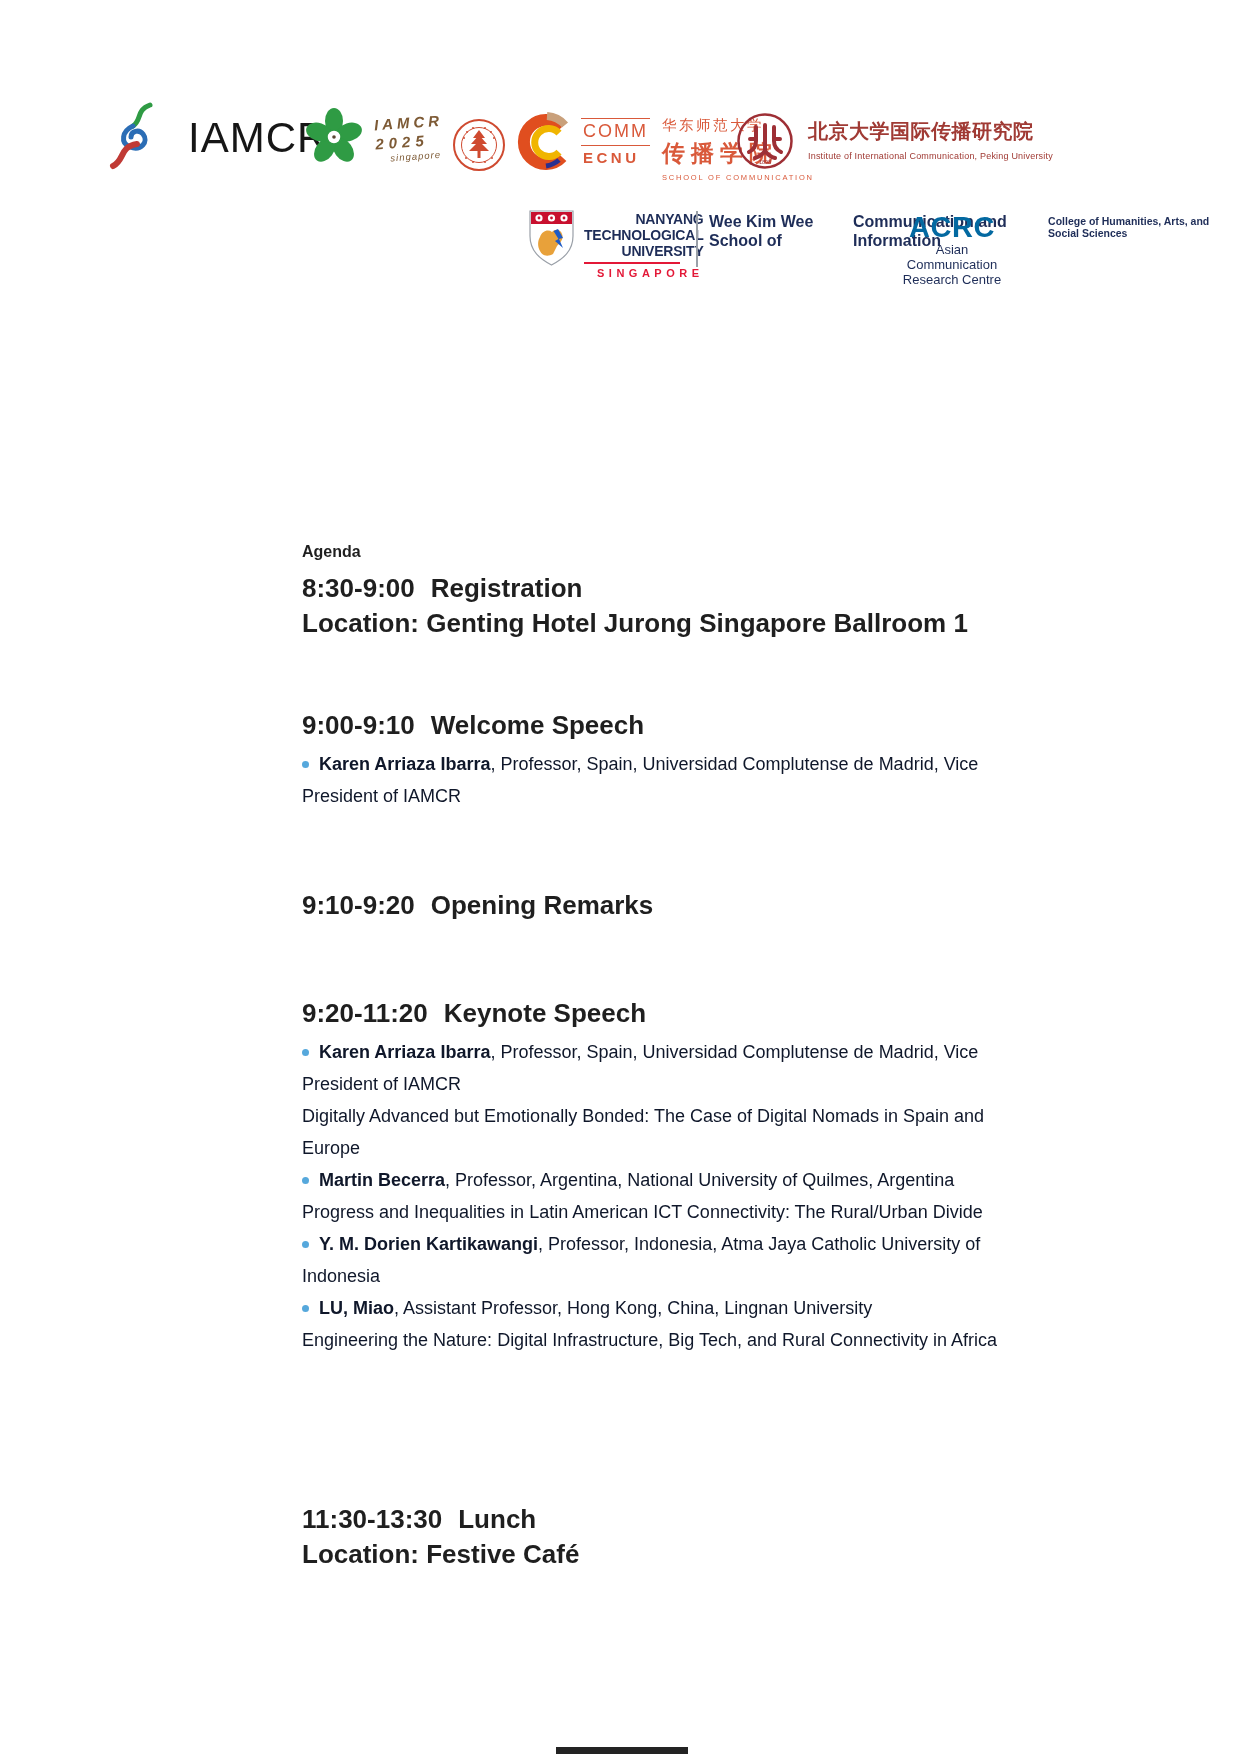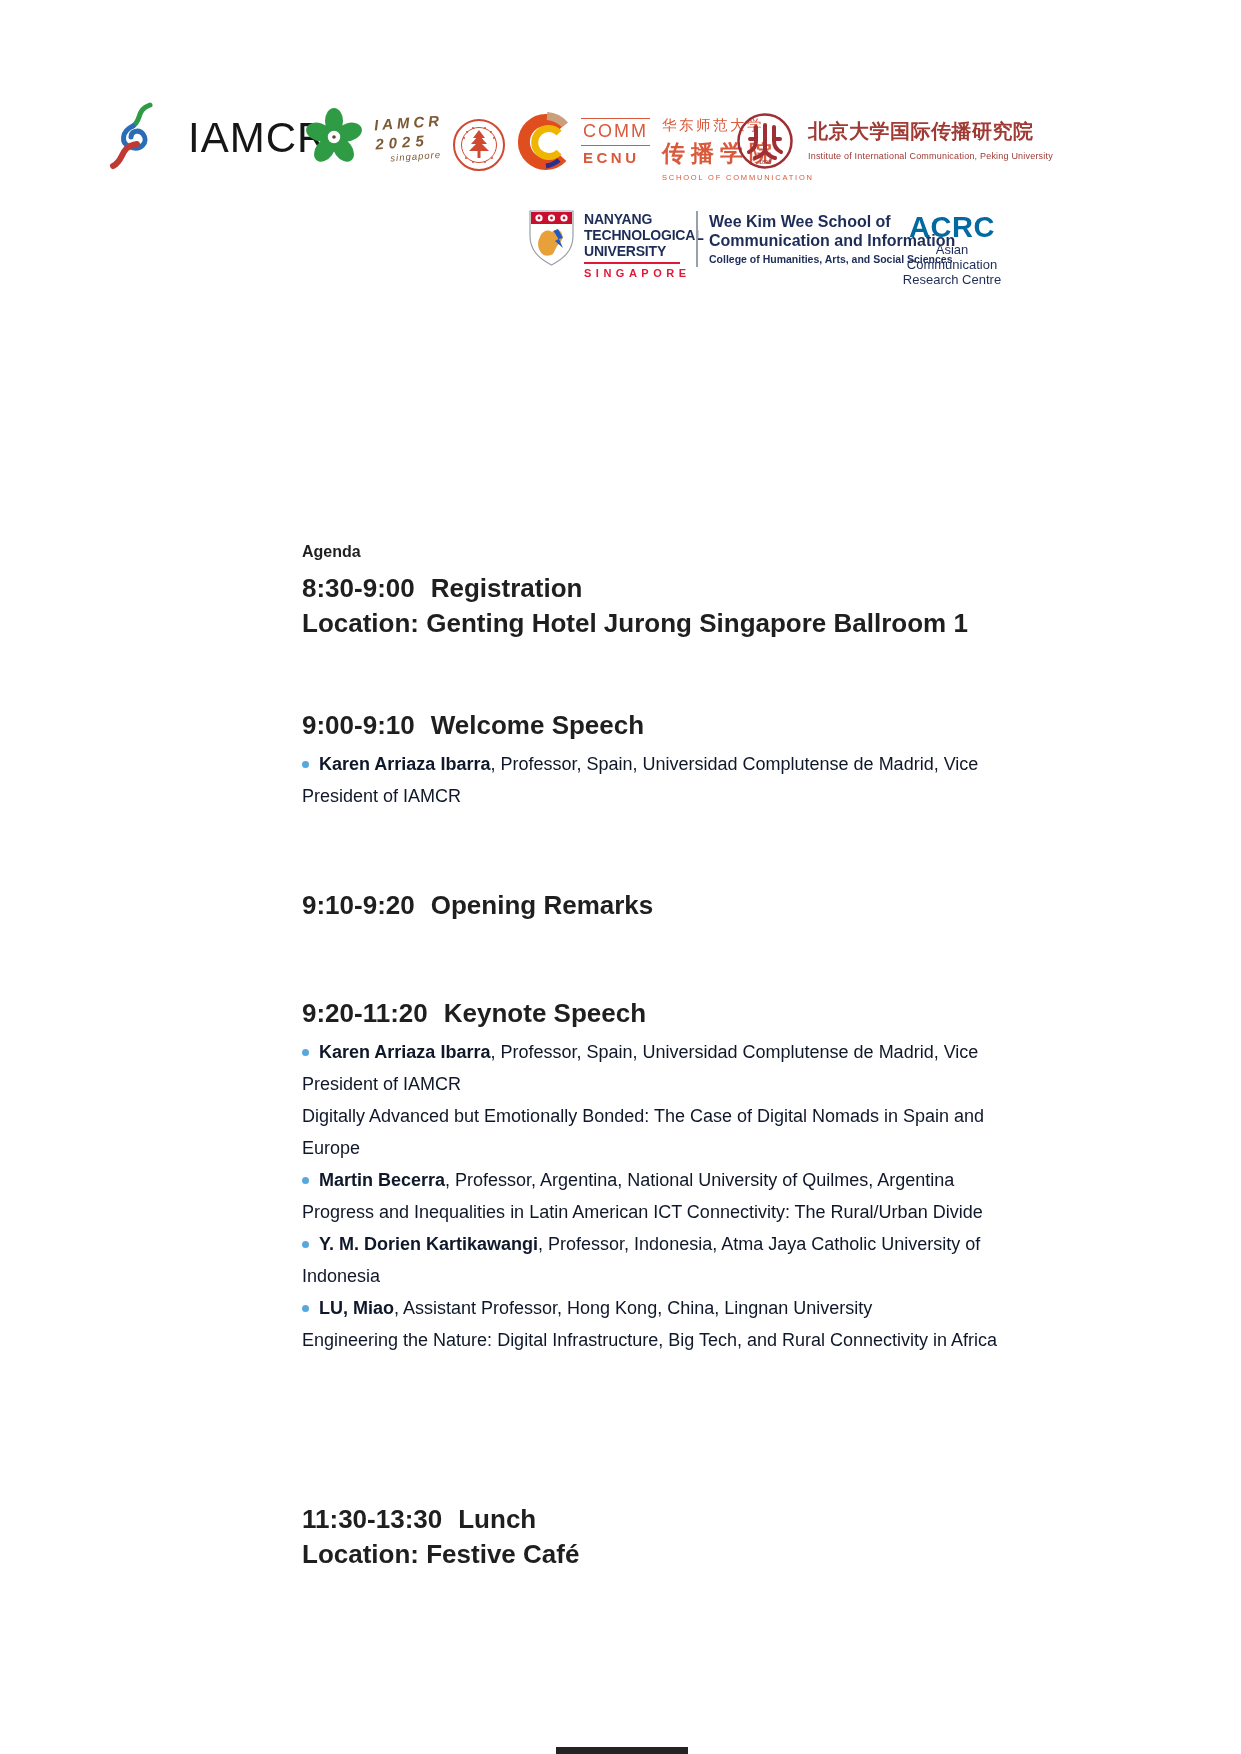--- a/index.html
+++ b/index.html
@@ -27,28 +27,28 @@
   .cn-univ{font-size:14.5px;letter-spacing:2.5px;}
   .cn-school{font-size:23px;font-weight:700;letter-spacing:6px;margin-top:3px;}
   .en-school{font-size:7.5px;letter-spacing:1.8px;margin-top:4px;}
 
   .pku-logo{left:736px;top:112px;}
   .pku-text{margin-left:14px;margin-top:6px;color:#a03a34;}
   .pku-cn{font-size:20px;font-weight:700;letter-spacing:0.5px;}
   .pku-en{font-size:9px;margin-top:6px;letter-spacing:0.2px;}
 
   .ntu-logo{left:528px;top:209px;}
-  .ntu-text{margin-left:9px;padding-top:2px;color:#1e2d58;}
+  .ntu-text{margin-left:9px;padding-top:2px;color:#1e2d58;text-align:right;}
   .ntu-line{font-size:14px;font-weight:700;line-height:16px;letter-spacing:-0.2px;}
   .ntu-rule{width:96px;height:2px;background:#e31837;margin:3px 0 3px 0;}
   .ntu-country{font-size:11px;font-weight:700;color:#e31837;letter-spacing:4.5px;}
 
   .row2-divider{position:absolute;left:696px;top:211px;width:1.5px;height:56px;background:#9aa0a8;}
 
-  .wkw-logo{left:709px;top:212px;flex-direction:column;}
+  .wkw-logo{left:709px;top:212px;flex-direction:row;}
   .wkw-line{font-size:16px;font-weight:700;color:#1e2d58;line-height:19px;}
   .wkw-sub{font-size:10.5px;font-weight:700;color:#1e2d58;margin-top:3px;}
 
   .acrc-logo{left:893px;top:212px;width:118px;flex-direction:column;align-items:center;text-align:center;}
   .acrc-abbr{font-size:29px;font-weight:700;color:#0369a1;letter-spacing:0.5px;line-height:30px;}
   .acrc-line{font-size:13px;color:#1e2d58;line-height:15px;}
 
   
   .sec{position:absolute;left:302px;width:780px;}
   .agenda-label{font-size:16px;font-weight:700;}

